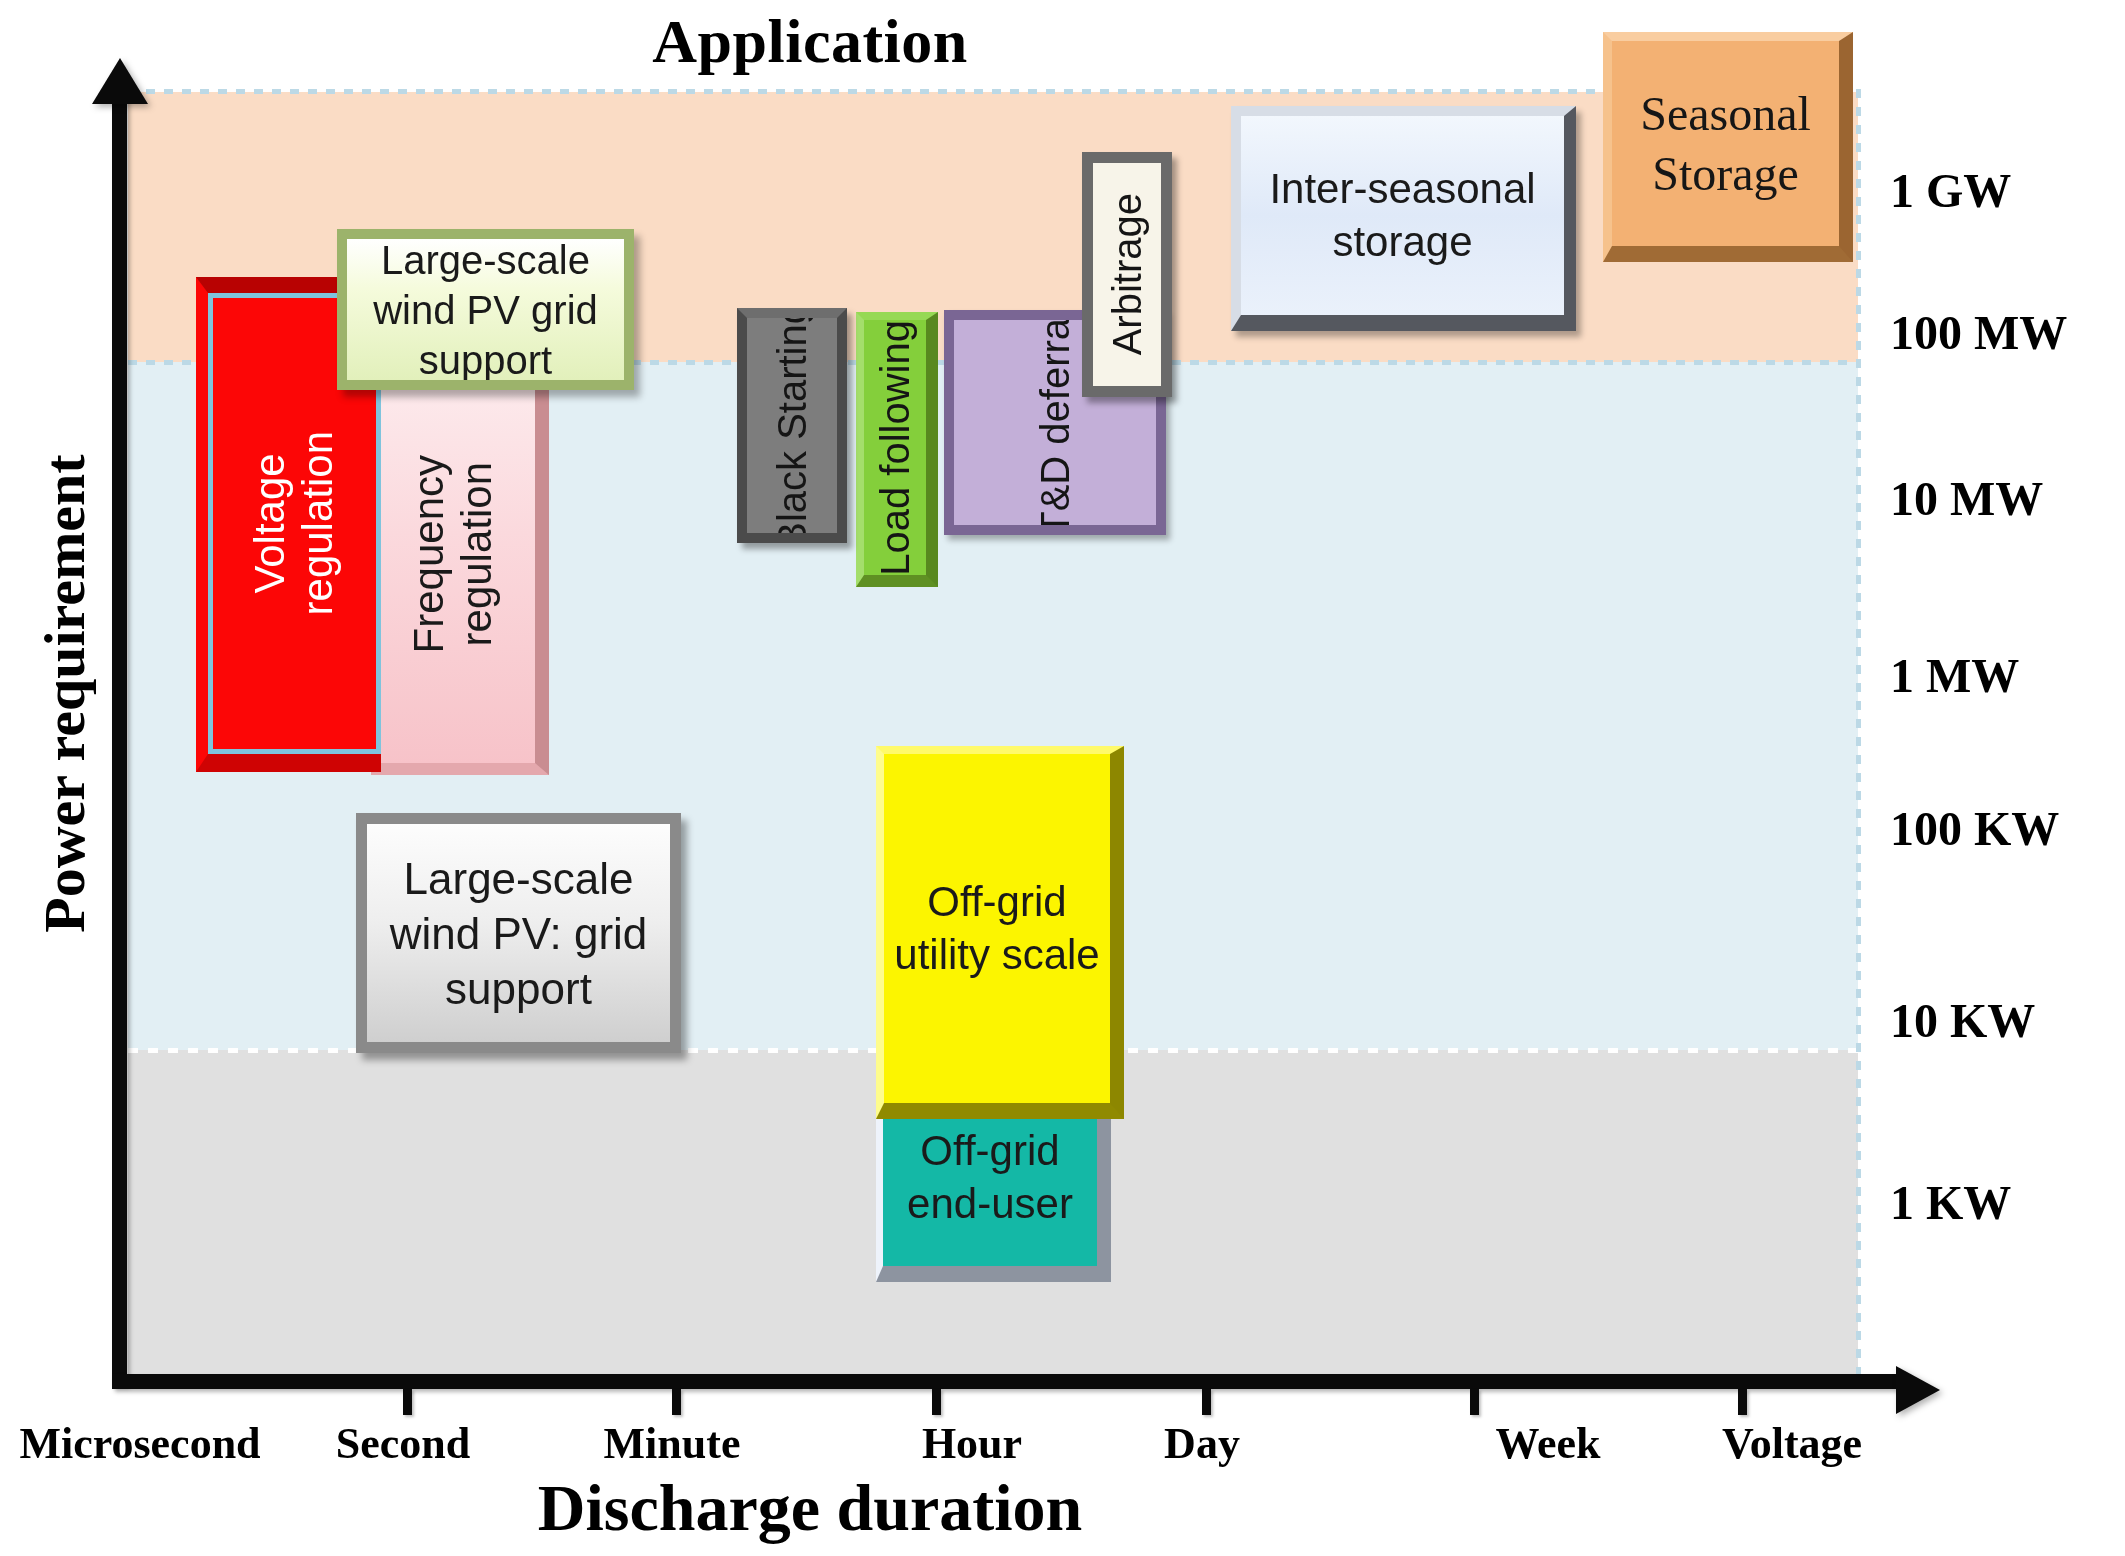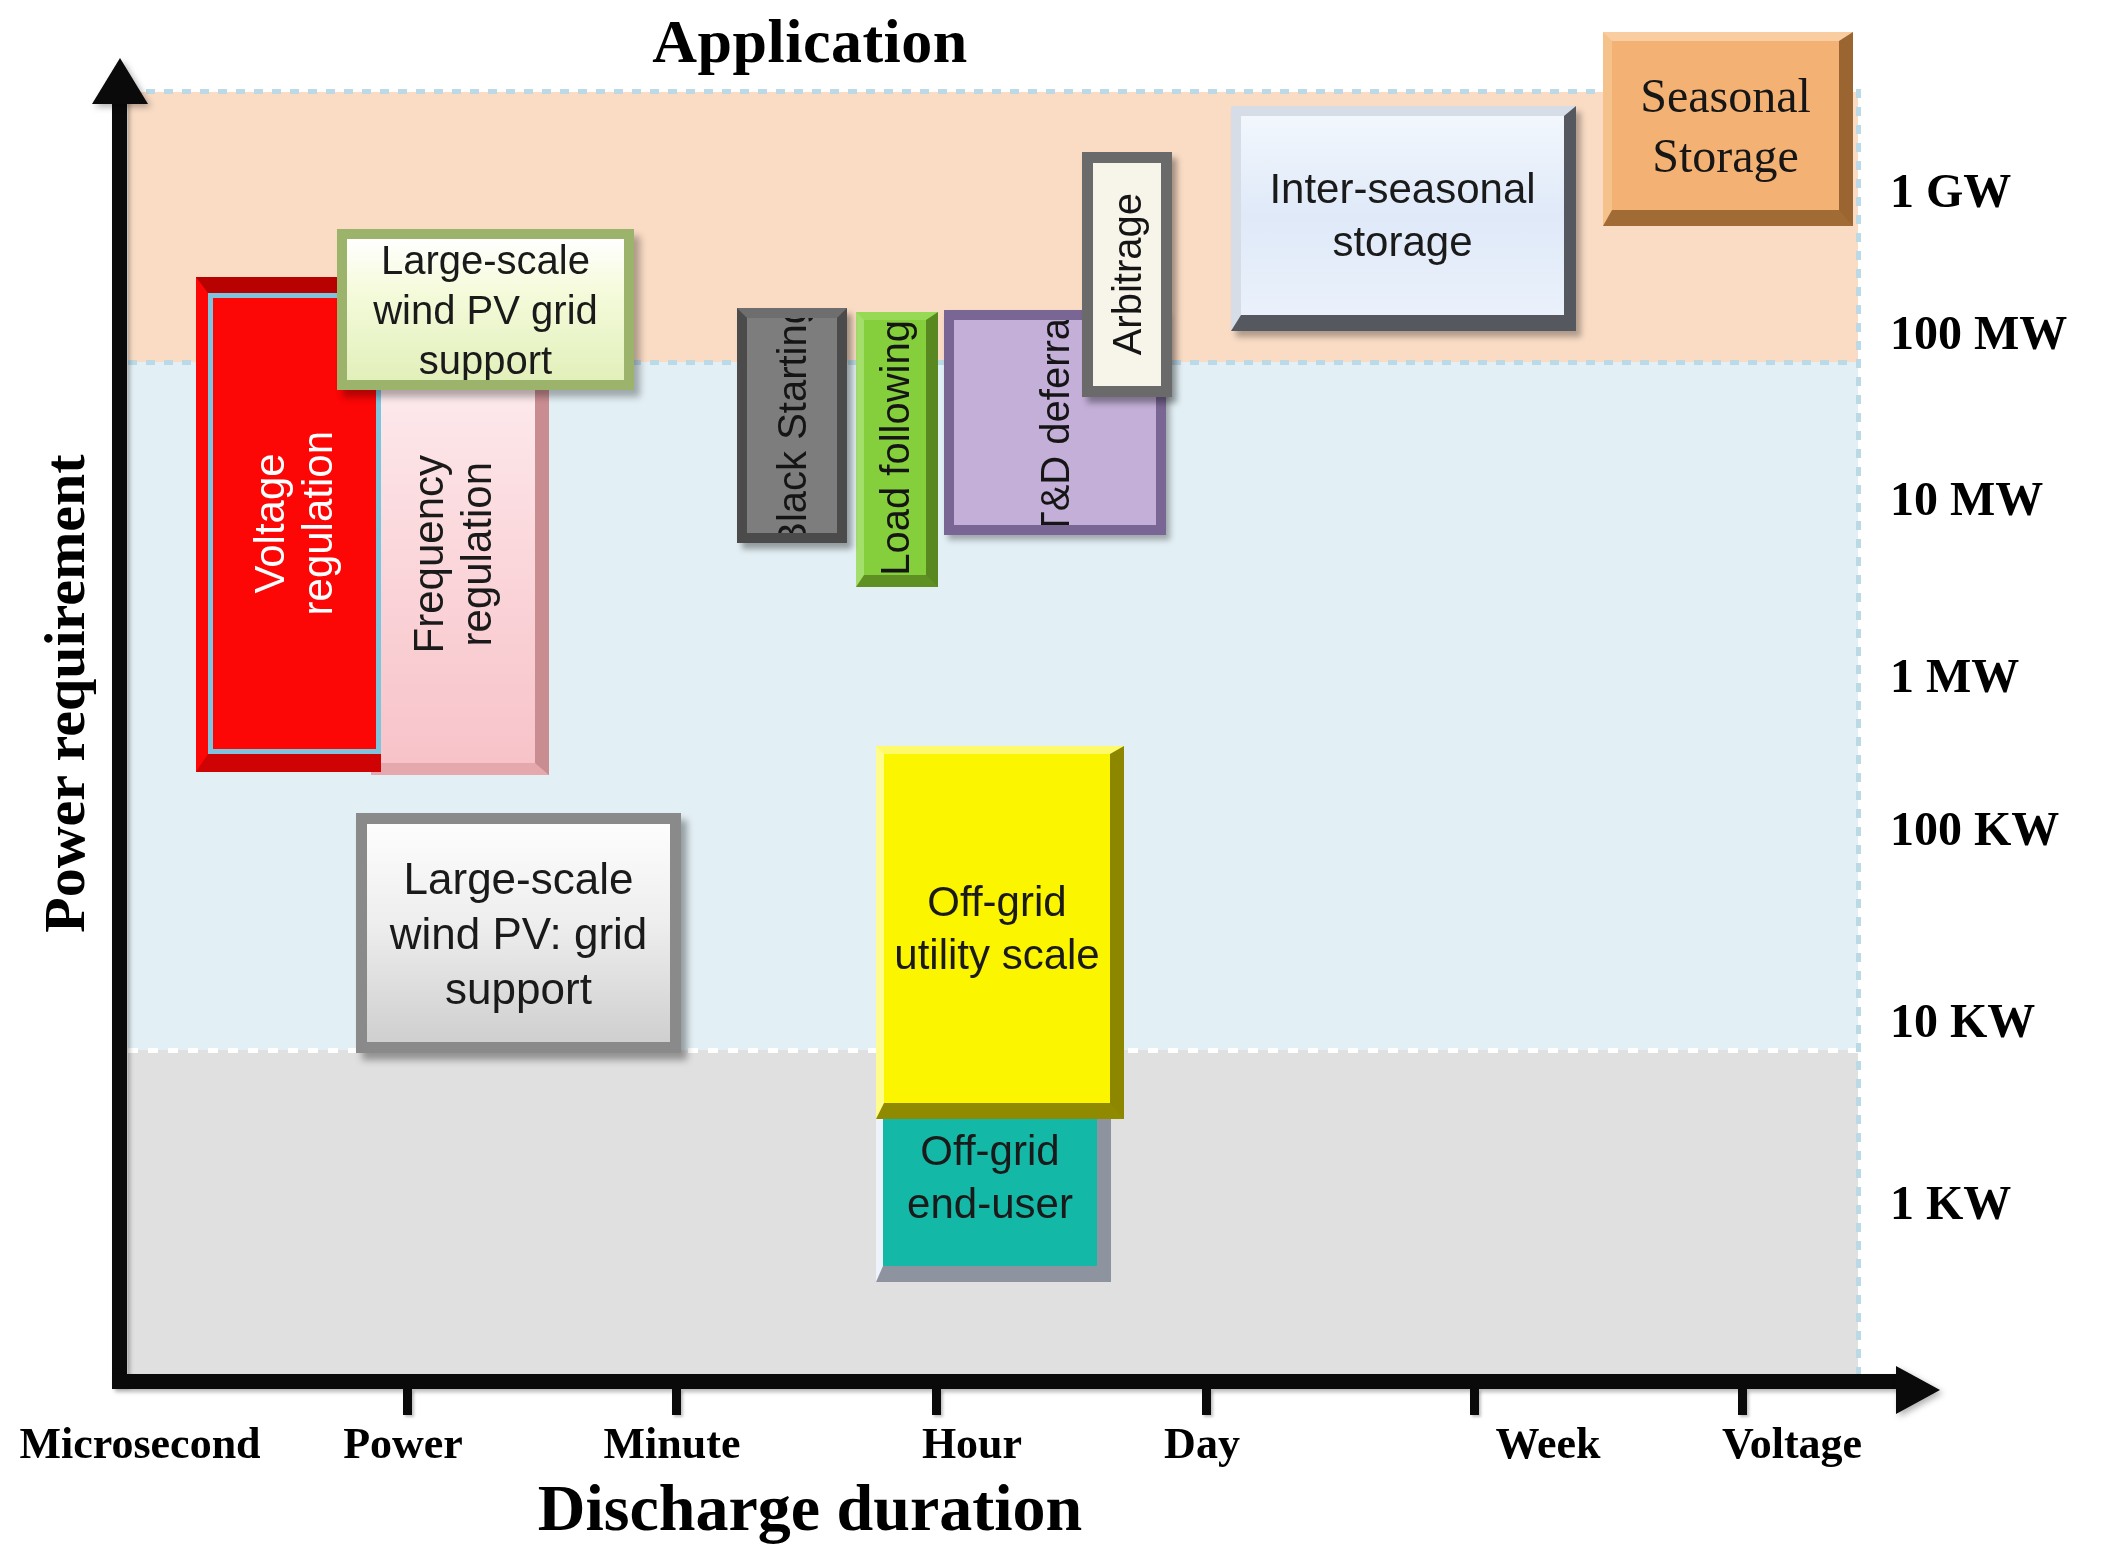--- a/index.html
+++ b/index.html
@@ -307,21 +307,21 @@
     border-left: 10px solid #d7dde6;
     border-right: 12px solid #55585f;
     border-bottom: 16px solid #55585f;
     box-shadow: 5px 6px 6px rgba(0,0,0,0.3);
     font-size: 42px;
   }
 
   
   .box-seasonal {
     left: 1603px; top: 32px;
-    width: 250px; height: 194px;
+    width: 250px; height: 230px;
     background: #f3b173;
     border-top: 9px solid #f9cda0;
     border-left: 9px solid #f6c28c;
     border-right: 14px solid #9b6531;
     border-bottom: 16px solid #a06b35;
     font-family: "Liberation Serif", serif;
     font-size: 48px;
     color: #161616;
   }
 </style>
@@ -348,21 +348,21 @@
   <div class="axis-x-head"></div>
 
   <div class="tick" style="left:403px"></div>
   <div class="tick" style="left:672px"></div>
   <div class="tick" style="left:932px"></div>
   <div class="tick" style="left:1202px"></div>
   <div class="tick" style="left:1470px"></div>
   <div class="tick" style="left:1738px"></div>
 
   <div class="xtick-label" style="left:140px">Microsecond</div>
-  <div class="xtick-label" style="left:403px">Power</div>
+  <div class="xtick-label" style="left:403px">Second</div>
   <div class="xtick-label" style="left:672px">Minute</div>
   <div class="xtick-label" style="left:972px">Hour</div>
   <div class="xtick-label" style="left:1202px">Day</div>
   <div class="xtick-label" style="left:1548px">Week</div>
   <div class="xtick-label" style="left:1792px">Voltage</div>
 
   <div class="ytick-label" style="top:190px">1 GW</div>
   <div class="ytick-label" style="top:332px">100 MW</div>
   <div class="ytick-label" style="top:498px">10 MW</div>
   <div class="ytick-label" style="top:675px">1 MW</div>

